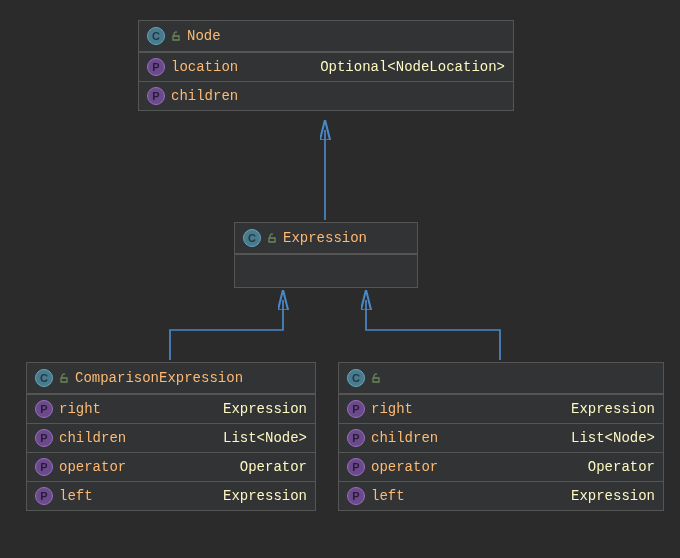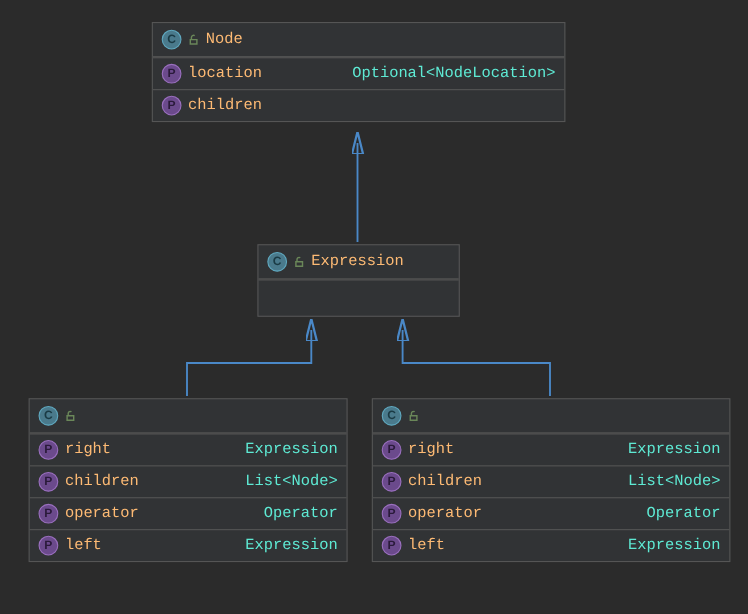--- a/index.html
+++ b/index.html
@@ -2,21 +2,21 @@
 <html><head>
 <meta charset="utf-8">
 <style>
 body{margin:0;background:#2b2b2b;font-family:Consolas,"Courier New",monospace;font-size:14px;color:#a9b7c6;width:680px;height:558px;position:relative;overflow:hidden}
 .box{position:absolute;border:1px solid #555;background:#313335}
 .hdr{display:flex;align-items:center;padding:6px 8px;border-bottom:1px solid #555;gap:6px}
 .row{display:flex;align-items:center;padding:5px 8px;border-top:1px solid #555;gap:6px}
 .row:first-of-type{border-top:none}
 .body{border-top:1px solid #555}
 .nm{color:#fdba74}
-.tp{color:#5eead4;margin-left:auto;padding-left:24px}
+.tp{color:#fef9c3;margin-left:auto;padding-left:24px}
 .ic{width:16px;height:16px;border-radius:50%;display:inline-flex;align-items:center;justify-content:center;font-weight:bold;font-size:11px;font-family:Arial;flex-shrink:0}
 .ic-c{background:#4a7a8c;color:#1a3a44;border:1px solid #5fa8bf}
 .ic-p{background:#6b4a8c;color:#2a1a3a;border:1px solid #9a6fbf}
 .lock{width:10px;height:10px;flex-shrink:0}
 .empty{height:32px}
 svg.arrows{position:absolute;top:0;left:0;width:680px;height:558px;pointer-events:none}
 </style>
 </head>
 <body>
 
@@ -64,20 +64,21 @@
       <div class="empty"></div>
     </div>
 </div>
 
 <div class="box" style="left:26px;top:362px;width:288px">
   <div class="hdr">
     <span class="ic ic-c">C</span>
     <svg class="lock" viewBox="0 0 10 10">
         <path d="M2 5h6v4H2z M3 5V3a2 2 0 013-1.7" fill="none" stroke="#6a8759" stroke-width="1.3"></path>
       </svg>
+    <span class="nm">ComparisonExpression</span>
   </div>
   <div class="body">
     <div class="row">
       <span class="ic ic-p">P</span>
       <span class="nm">right</span>
       <span class="tp">Expression</span>
     </div>
     <div class="row">
       <span class="ic ic-p">P</span>
       <span class="nm">children</span>

